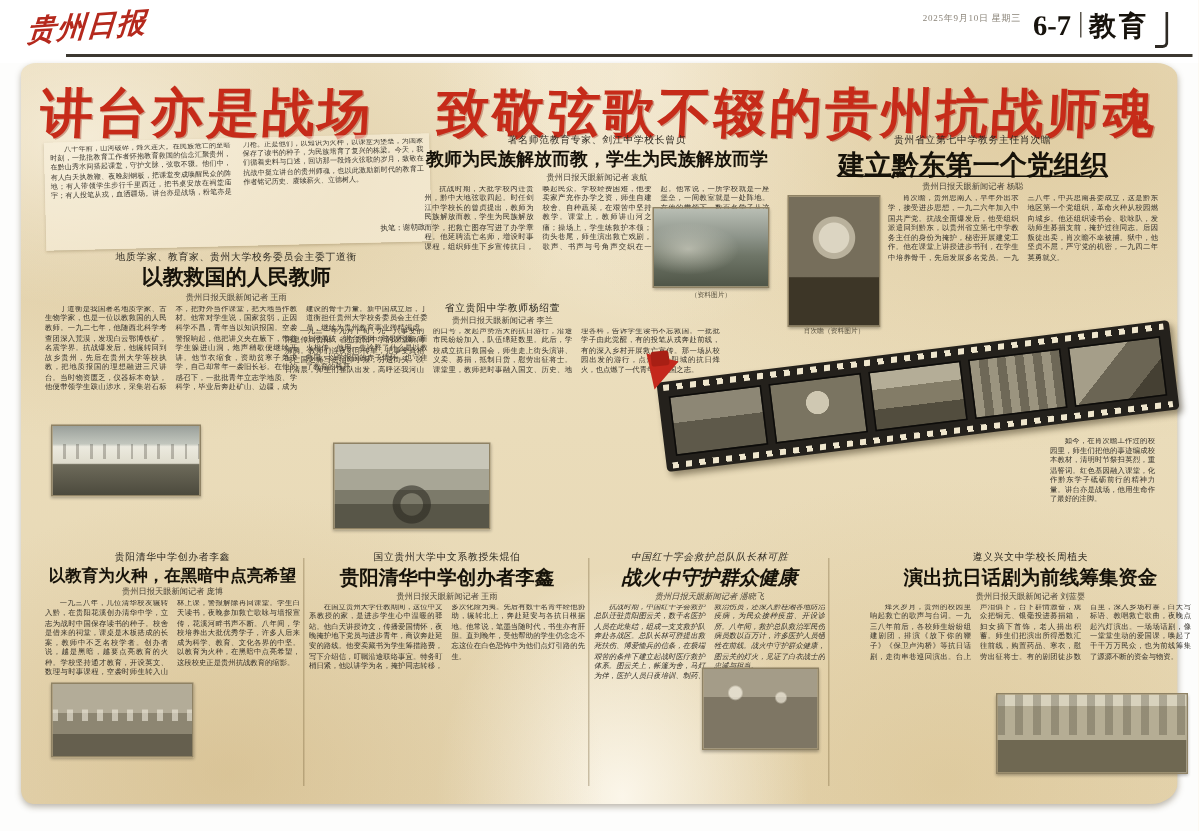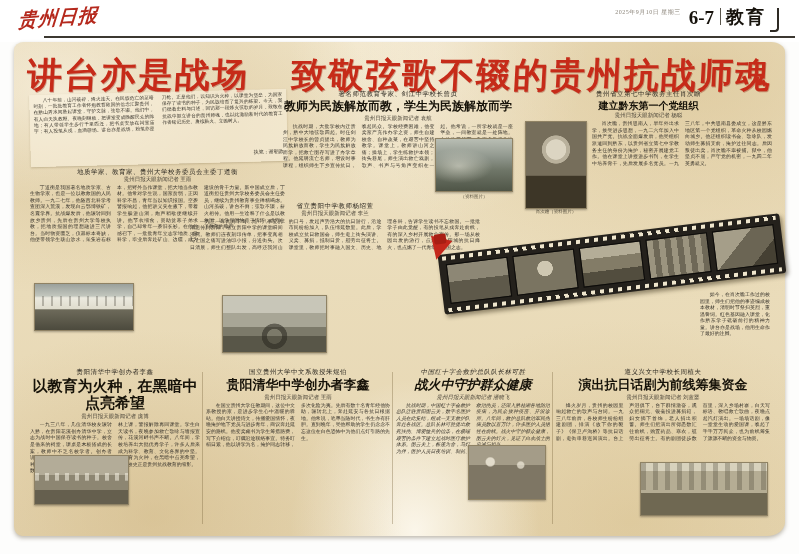--- a/index.html
+++ b/index.html
@@ -126,37 +126,38 @@
       <span>讲台亦是战场</span><span class="gap" style="display:inline-block"></span><span>致敬弦歌不辍的贵州抗战师魂</span>
     </div>
 
     <div id="note">
       <div class="note-body">八十年前，山河破碎，烽火连天。在民族危亡的至暗时刻，一批批教育工作者怀抱教育救国的信念汇聚贵州，在黔山秀水间搭起课堂，守护文脉，弦歌不辍。他们中，有人白天执教鞭、夜晚刻钢板，把课堂变成唤醒民众的阵地；有人带领学生步行千里西迁，把书桌安放在祠堂庙宇；有人投笔从戎，血洒疆场。讲台亦是战场，粉笔亦是刀枪。正是他们，以知识为火种，以课堂为堡垒，为国家保存了读书的种子，为民族培育了复兴的栋梁。今天，我们循着史料与口述，回访那一段烽火弦歌的岁月，致敬在抗战中挺立讲台的贵州师魂，也以此激励新时代的教育工作者铭记历史、赓续薪火、立德树人。</div>
       <div class="note-sign">执笔：谢朝政</div>
     </div>
 
     <div class="article" style="left:16px;top:126px;width:255px;height:194px;">
       <div class="art-kicker">地质学家、教育家、贵州大学校务委员会主委丁道衡</div>
+      <div class="art-title" style="font-size:14px;">以教救国的人民教师</div>
       <div class="art-byline">贵州日报天眼新闻记者 王雨</div>
       <div class="art-body cols3">丁道衡是我国著名地质学家、古生物学家，也是一位以教救国的人民教师。一九二七年，他随西北科学考查团深入荒漠，发现白云鄂博铁矿，名震学界。抗战爆发后，他辗转回到故乡贵州，先后在贵州大学等校执教，把地质报国的理想融进三尺讲台。当时物资匮乏，仪器标本奇缺，他便带领学生跋山涉水，采集岩石标本，把野外当作课堂，把大地当作教材。他常对学生说，国家贫弱，正因科学不昌，青年当以知识报国。空袭警报响起，他把讲义夹在腋下，带着学生躲进山洞，炮声稍歇便继续开讲。他节衣缩食，资助贫寒子弟求学，自己却常年一袭旧长衫。在他的感召下，一批批青年立志学地质、学科学，毕业后奔赴矿山、边疆，成为建设的骨干力量。新中国成立后，丁道衡担任贵州大学校务委员会主任委员，继续为贵州教育事业殚精竭虑。山河虽破，讲台不倒；弦歌不辍，薪火相传。他用一生诠释了什么是以教救国、以学报国的赤子情怀，也守住了教育的尊严。</div>
       <div class="photo ph-building" style="left:4px;top:115px;width:100px;height:48px;"></div>
     </div>
 
     <div class="article" style="left:269px;top:48px;width:230px;height:112px;">
       <div class="art-kicker">著名师范教育专家、剑江中学校长曾贞</div>
       <div class="art-title" style="font-size:12px;">教师为民族解放而教，学生为民族解放而学</div>
       <div class="art-byline">贵州日报天眼新闻记者 袁航</div>
       <div class="art-body cols3">抗战时期，大批学校内迁贵州，黔中大地弦歌四起。时任剑江中学校长的曾贞提出，教师为民族解放而教，学生为民族解放而学，把救亡图存写进了办学章程。他延聘流亡名师，增设时事课程，组织师生下乡宣传抗日，唤起民众。学校经费困难，他变卖家产充作办学之资，师生自建校舍、自种蔬菜，在艰苦中坚持教学。课堂上，教师讲山河之痛；操场上，学生练救护本领；街头巷尾，师生演出救亡戏剧，歌声、书声与号角声交织在一起。他常说，一所学校就是一座堡垒，一间教室就是一处阵地。在他的带领下，数百名学子从这里走向前线、走向边疆，用青春践行了为民族解放而学的誓言。</div>
       <div class="photo ph-scenery" style="left:152px;top:48px;width:78px;height:54px;"></div>
       <div class="photo-caption" style="left:152px;top:104px;width:78px;">（资料图片）</div>
     </div>
 
     <div class="article" style="left:511px;top:48px;width:247px;height:132px;">
       <div class="art-kicker">贵州省立第七中学教务主任肖次瞻</div>
-      <div class="art-title" style="font-size:10px;">建立黔东第一个党组织</div>
+      <div class="art-title" style="font-size:18px;text-decoration:underline;">建立黔东第一个党组织</div>
       <div class="art-byline">贵州日报天眼新闻记者 杨聪</div>
       <div style="display:flex;gap:5px;flex:1;">
         <div style="width:62px;flex:none;display:flex;flex-direction:column;">
           <div class="photo ph-portrait" style="position:relative;width:62px;height:88px;"></div>
           <div style="font-size:4.5px;color:#57503f;text-align:center;">肖次瞻（资料图片）</div>
         </div>
         <div class="art-body cols2" style="flex:1;">肖次瞻，贵州思南人，早年外出求学，接受进步思想，一九二六年加入中国共产党。抗战全面爆发后，他受组织派遣回到黔东，以贵州省立第七中学教务主任的身份为掩护，秘密开展建党工作。他在课堂上讲授进步书刊，在学生中培养骨干，先后发展多名党员。一九三八年，中共思南县委成立，这是黔东地区第一个党组织，革命火种从校园燃向城乡。他还组织读书会、歌咏队，发动师生募捐支前，掩护过往同志。后因叛徒出卖，肖次瞻不幸被捕。狱中，他坚贞不屈，严守党的机密，一九四二年英勇就义。</div>
       </div>
     </div>
 
@@ -178,42 +179,42 @@
     </div>
     <div id="ribbon"></div>
     <div id="ribbon-knot"></div>
 
     <div class="vsep" style="left:188px;top:330px;height:152px;"></div>
     <div class="vsep" style="left:378px;top:330px;height:152px;"></div>
     <div class="vsep" style="left:538px;top:330px;height:152px;"></div>
 
     <div class="article" style="left:16px;top:326px;width:170px;height:160px;">
       <div class="art-kicker">贵阳清华中学创办者李鑫</div>
-      <div class="art-title" style="font-size:15px;">以教育为火种，在黑暗中点亮希望</div>
+      <div class="art-title" style="font-size:11px;">以教育为火种，在黑暗中点亮希望</div>
       <div class="art-byline">贵州日报天眼新闻记者 庞博</div>
       <div class="art-body cols2">一九三八年，几位清华校友辗转入黔，在贵阳花溪创办清华中学，立志为战时中国保存读书的种子。校舍是借来的祠堂，课桌是木板搭成的长案，教师中不乏名校学者。创办者说，越是黑暗，越要点亮教育的火种。学校坚持通才教育，开设英文、数理与时事课程，空袭时师生转入山林上课，警报解除再回课堂。学生白天读书，夜晚参加救亡歌咏与墙报宣传，花溪河畔书声不断。八年间，学校培养出大批优秀学子，许多人后来成为科学、教育、文化各界的中坚。以教育为火种，在黑暗中点亮希望，这段校史正是贵州抗战教育的缩影。</div>
       <div class="photo ph-group" style="left:4px;top:87px;width:95px;height:50px;"></div>
     </div>
 
     <div class="article" style="left:192px;top:326px;width:184px;height:160px;">
       <div class="art-kicker">国立贵州大学中文系教授朱焜伯</div>
       <div class="art-title" style="font-size:13px;">贵阳清华中学创办者李鑫</div>
       <div class="art-byline">贵州日报天眼新闻记者 王雨</div>
       <div class="art-body cols2">在国立贵州大学任教期间，这位中文系教授的家，是进步学生心中温暖的驿站。他白天讲授诗文，传播爱国情怀，夜晚掩护地下党员与进步青年，商议奔赴延安的路线。他变卖藏书为学生筹措路费，写下介绍信，叮嘱沿途联络事宜。特务盯梢日紧，他以讲学为名，掩护同志转移，多次化险为夷。先后有数十名青年经他协助，辗转北上，奔赴延安与各抗日根据地。他常说，笔墨当随时代，书生亦有肝胆。直到晚年，受他帮助的学生仍念念不忘这位在白色恐怖中为他们点灯引路的先生。</div>
     </div>
 
     <div class="article" style="left:382px;top:326px;width:154px;height:160px;font-style:italic;">
       <div class="art-kicker">中国红十字会救护总队队长林可胜</div>
       <div class="art-title" style="font-size:13px;">战火中守护群众健康</div>
       <div class="art-byline">贵州日报天眼新闻记者 潘晓飞</div>
       <div class="art-body cols2">抗战时期，中国红十字会救护总队迁驻贵阳图云关，数千名医护人员在此集结，组成一支支救护队奔赴各战区。总队长林可胜提出救死扶伤、博爱恤兵的信条，在极端艰苦的条件下建立起战时医疗救护体系。图云关上，帐篷为舍，马灯为伴，医护人员日夜培训、制药、救治伤员，还深入黔桂湘各地防治疫病，为民众接种疫苗、开设诊所。八年间，救护总队救治军民伤病员数以百万计，许多医护人员牺牲在前线。战火中守护群众健康，图云关的灯火，见证了白衣战士的忠诚与担当。</div>
       <div class="photo ph-clinic" style="left:72px;top:77px;width:78px;height:55px;"></div>
     </div>
 
-    <div class="article" style="left:542px;top:326px;width:214px;height:160px;">
+    <div class="article" style="left:566px;top:326px;width:214px;height:160px;">
       <div class="art-kicker">遵义兴文中学校长周植夫</div>
       <div class="art-title" style="font-size:13px;">演出抗日话剧为前线筹集资金</div>
       <div class="art-byline">贵州日报天眼新闻记者 刘蓝婴</div>
       <div class="art-body cols3">烽火岁月，贵州的校园里响起救亡的歌声与台词。一九三八年前后，各校师生纷纷组建剧团，排演《放下你的鞭子》《保卫卢沟桥》等抗日话剧，走街串巷巡回演出。台上声泪俱下，台下群情激奋，观众把铜元、银毫投进募捐箱，妇女摘下首饰，老人捐出积蓄。师生们把演出所得悉数汇往前线，购置药品、寒衣，慰劳出征将士。有的剧团徒步数百里，深入乡场村寨，白天写标语、教唱救亡歌曲，夜晚点起汽灯演出。一场场话剧，像一堂堂生动的爱国课，唤起了千千万万民众，也为前线筹集了源源不断的资金与物资。</div>
       <div class="photo ph-stage" style="left:84px;top:94px;width:128px;height:54px;"></div>
     </div>
 
   </div>
 </div>
 

